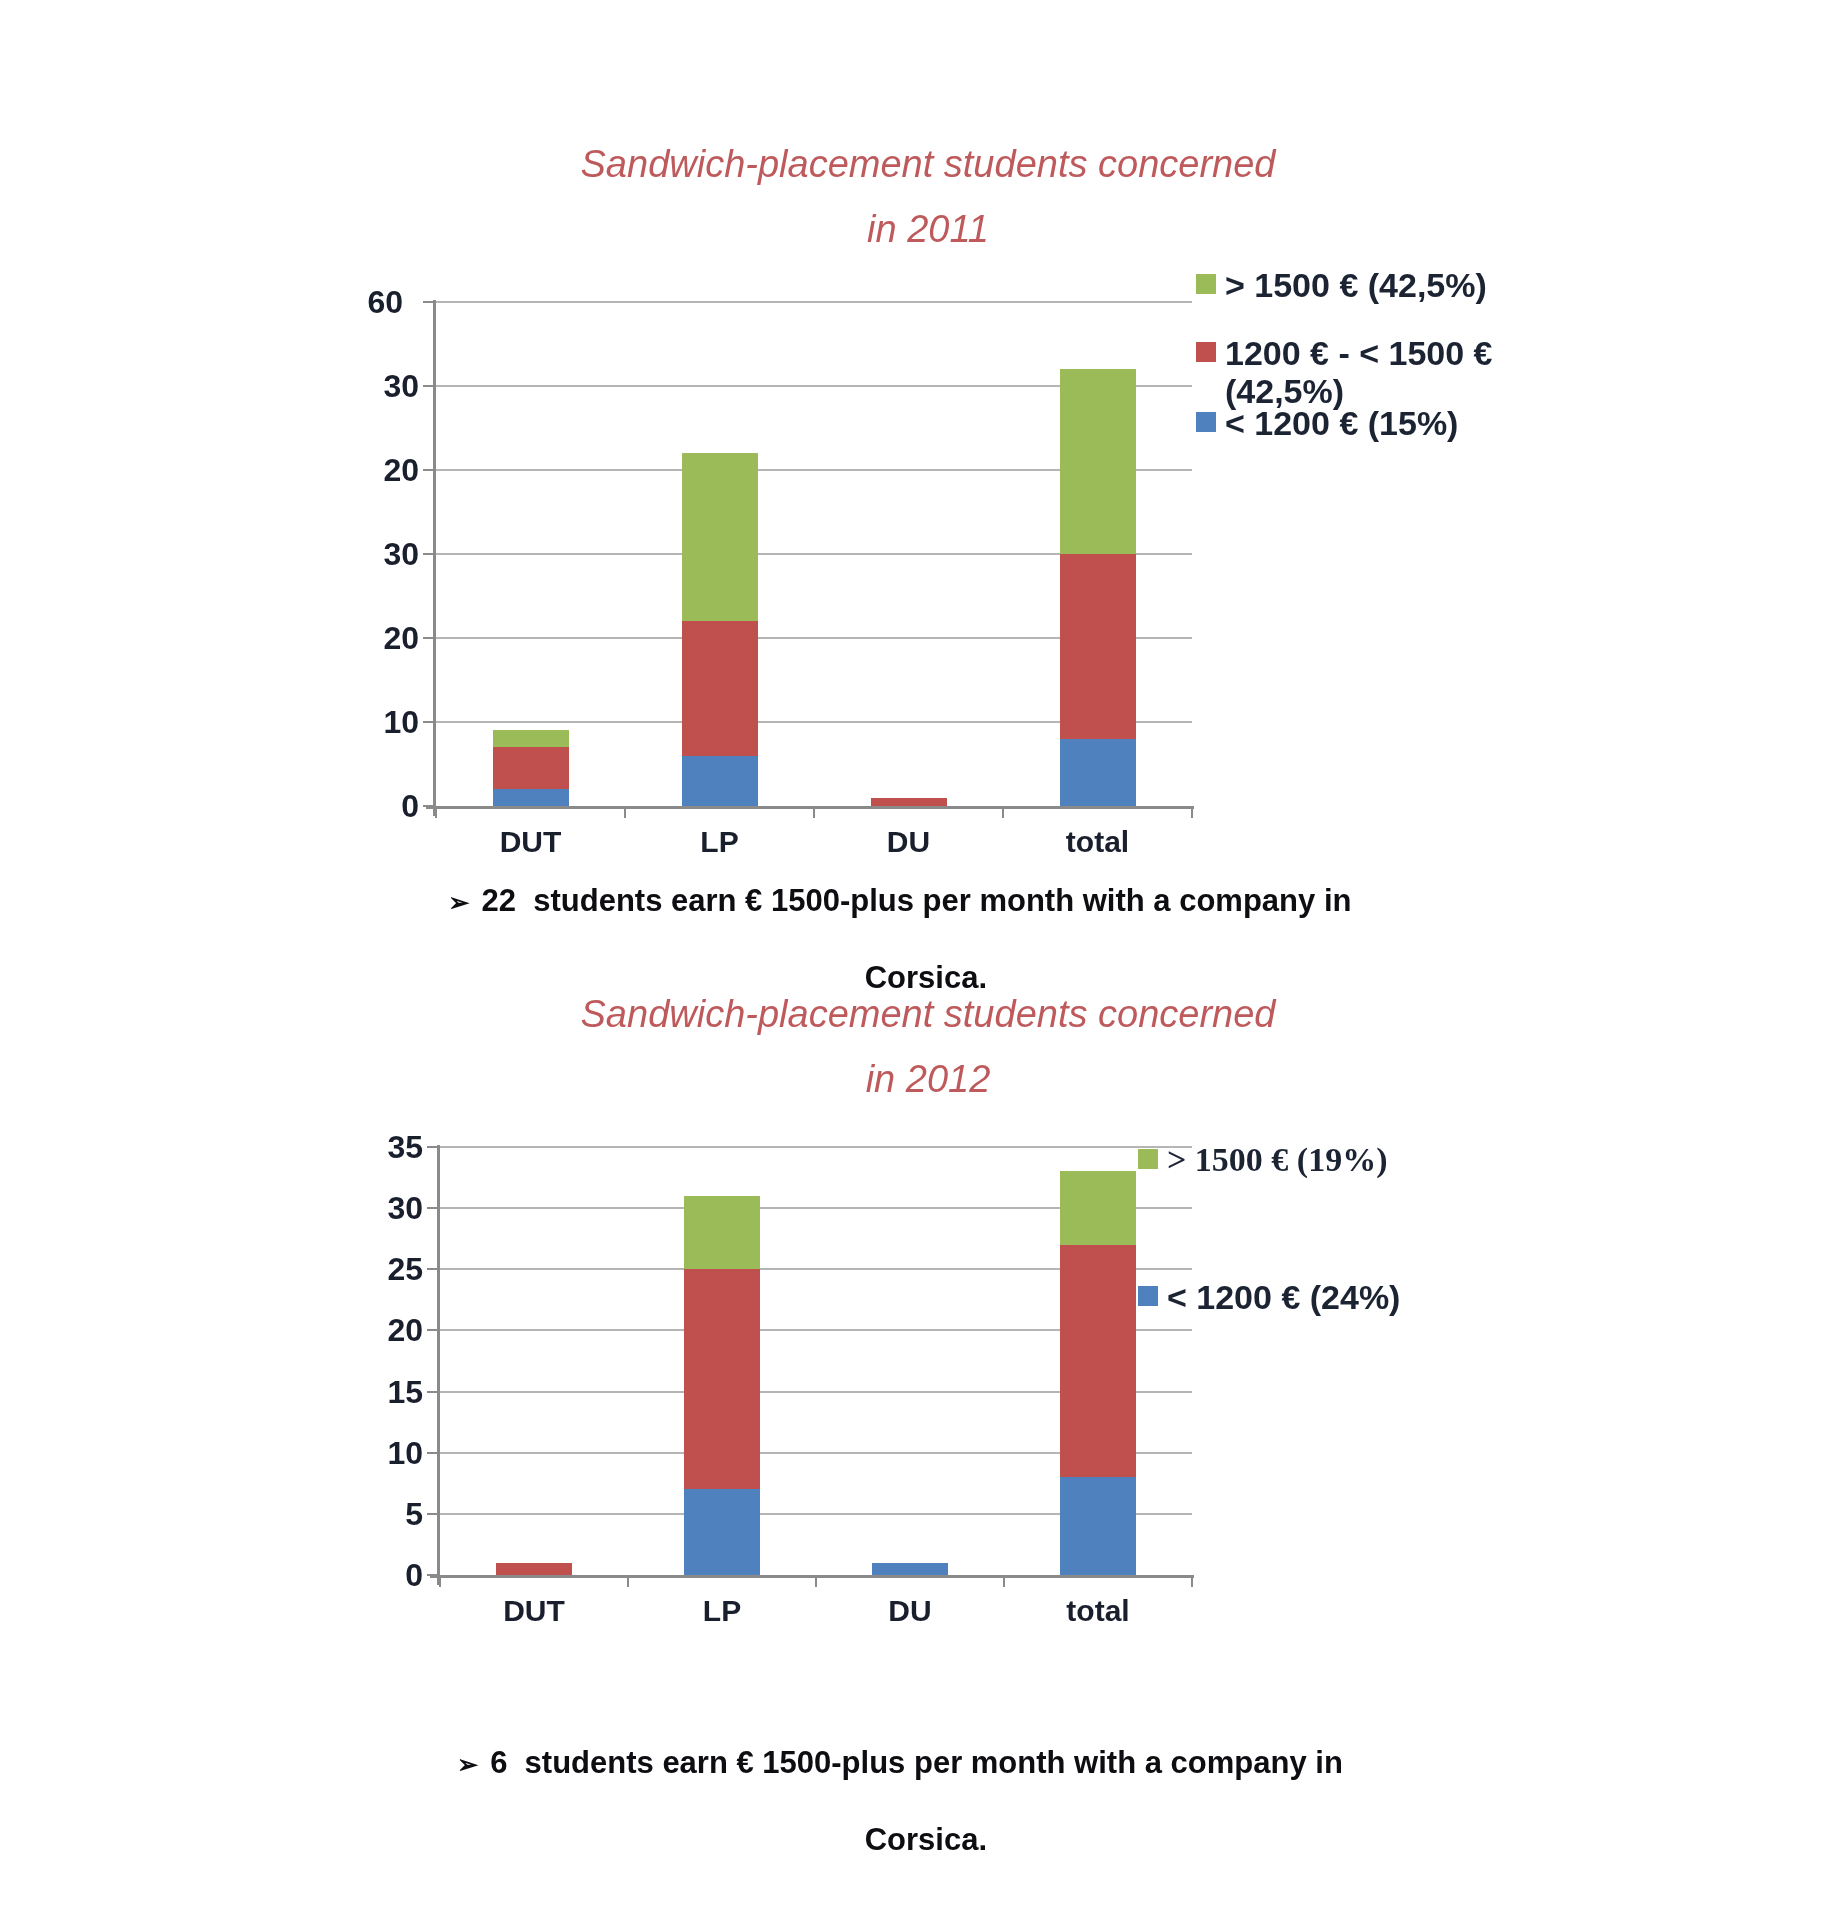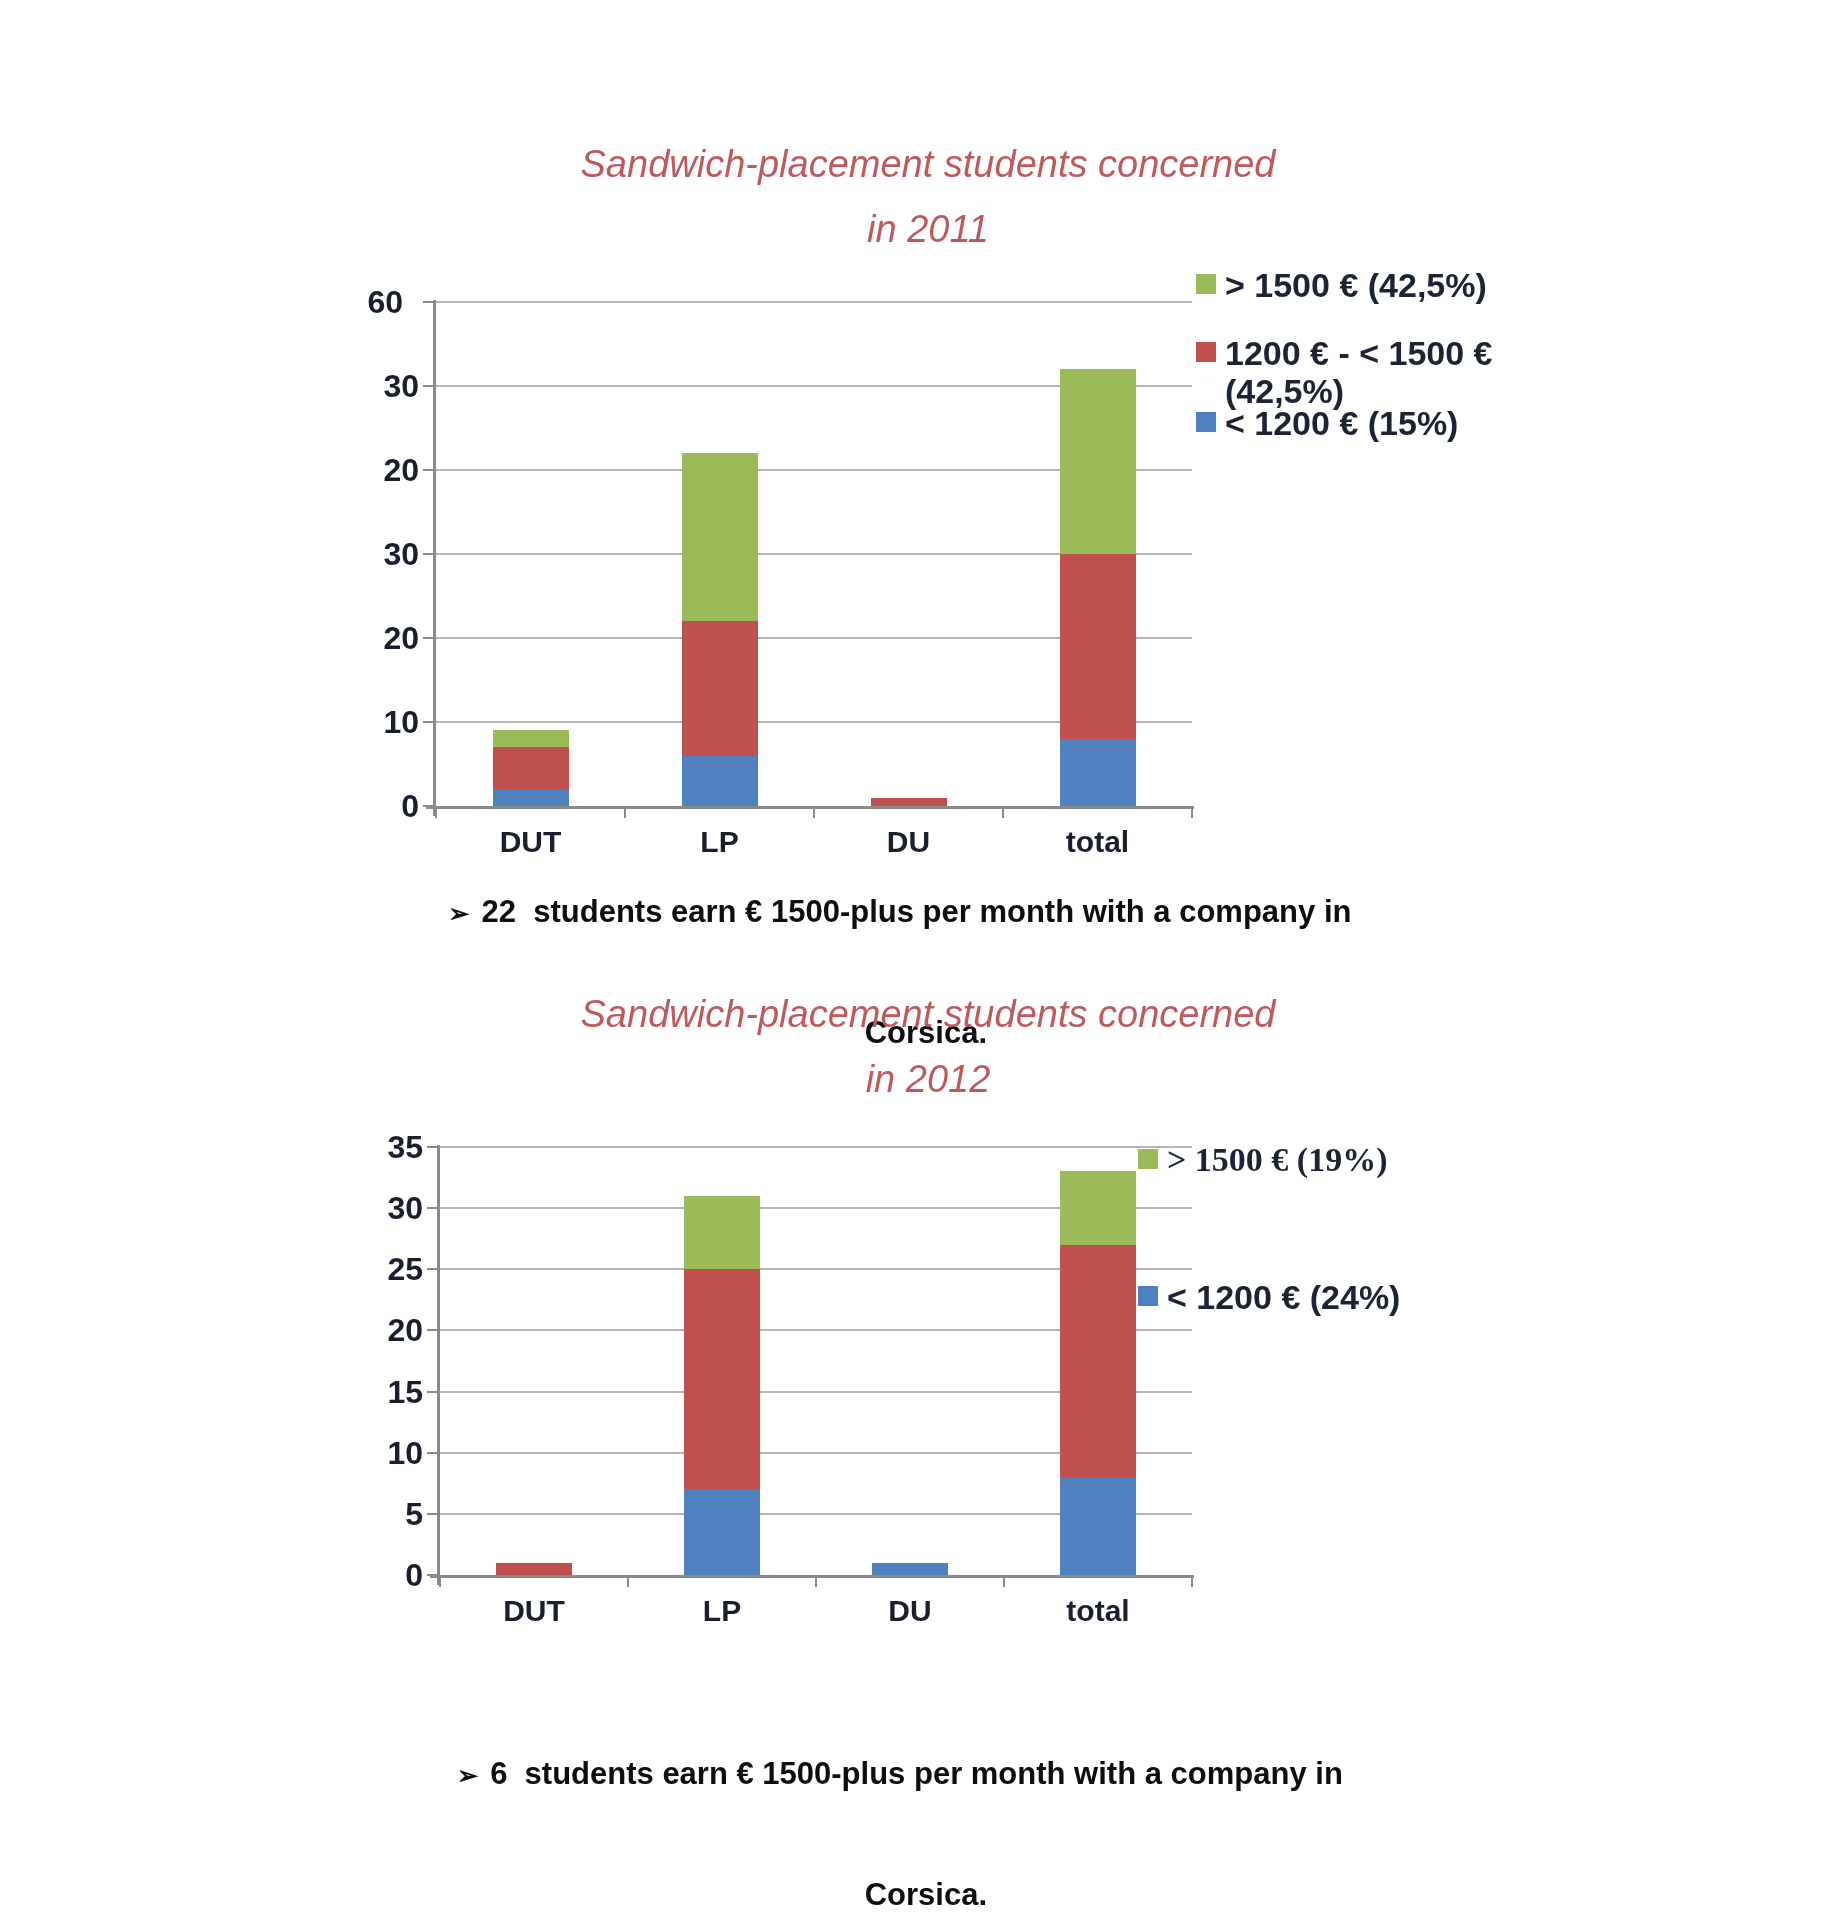--- a/index.html
+++ b/index.html
@@ -16,21 +16,21 @@
   .ytick{position:absolute;background:var(--c-axis,#8a8a8a);}
   .ylabel{position:absolute;text-align:right;font-weight:700;font-size:32px;line-height:40px;
     height:40px;color:var(--c-tick,#1a1f2e);}
   .xlabel{position:absolute;text-align:center;font-weight:700;font-size:30px;line-height:40px;
     height:40px;color:var(--c-tick,#1a1f2e);}
   .barseg{position:absolute;}
   .legend-item{position:absolute;display:flex;align-items:flex-start;}
   .legend-swatch{display:block;width:20px;height:20px;margin:8px 9px 0 0;flex:0 0 auto;}
   .legend-text{font-weight:700;font-size:34px;line-height:38px;color:var(--c-legend,#1c2434);white-space:nowrap;}
   .note{position:absolute;left:300px;width:1200px;text-align:center;font-weight:700;
-    font-size:31px;line-height:60px;color:var(--c-note,#0d0d12);white-space:pre-wrap;}
+    font-size:31px;line-height:38px;color:var(--c-note,#0d0d12);white-space:pre-wrap;}
   #note0{top:882px;}
   #note1{top:1744px;}
   .note-bullet{font-size:25px;margin-right:12px;}
   .caption{position:absolute;left:28px;top:1834px;width:1774px;white-space:nowrap;
     font-family:"Liberation Serif",serif;font-weight:700;font-size:49px;line-height:62px;color:#101010;}
 </style>
 </head>
 <body>
 
 <div id="page">

